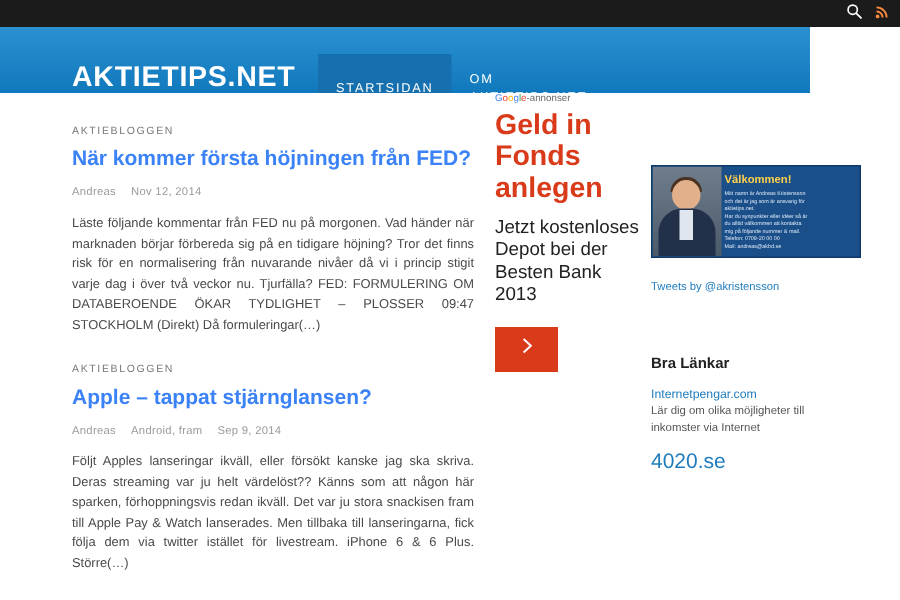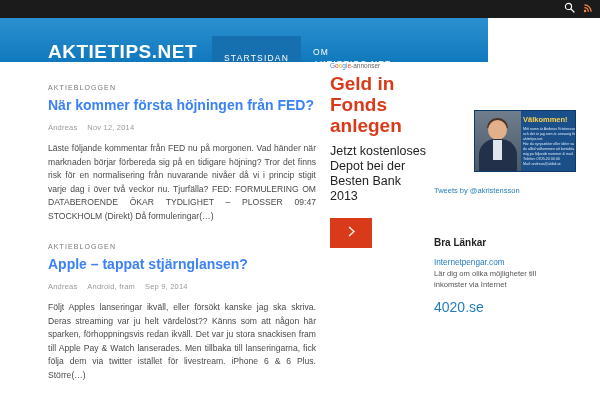--- a/index.html
+++ b/index.html
@@ -25,21 +25,21 @@
   }
   .topbar .tools {
     position: absolute; right: 6px; top: 2px;
     display: flex; gap: 8px; align-items: center;
   }
   .topbar .tools svg { display: block; }
 
   
   .header {
     position: absolute; top: 18px; left: 0;
-    width: 488px; height: 44px;
+    width: 540px; height: 44px;
     background: #1a84c7;
     background: linear-gradient(180deg,#2b90cf 0%, #1079bd 100%);
   }
   .brand {
     position: absolute; left: 48px; top: 23px;
     color: #ffffff;
     font-size: 19px;
     font-weight: bold;
     letter-spacing: 0.5px;
     white-space: nowrap;
@@ -144,26 +144,25 @@
   }
   .ad-cta {
     width: 42px; height: 30px;
     background: #d93a1a;
     display: flex; align-items: center; justify-content: center;
     color: #fff;
   }
 
   
   .banner {
-    width: 102px; height: 62px;
+    width: 140px; height: 62px;
     background: #1b4f8a;
     position: relative;
     overflow: hidden;
     border: 1px solid #0e3a6b;
-    margin-left: 40px;
   }
   .banner .photo {
     position: absolute; left: 0; top: 0;
     width: 46px; height: 60px;
     background: linear-gradient(180deg,#6f7d8c 0%, #4b5a69 100%);
     overflow: hidden;
   }
   .banner .photo .face {
     position: absolute; left: 13px; top: 9px;
     width: 19px; height: 20px; border-radius: 50%;

